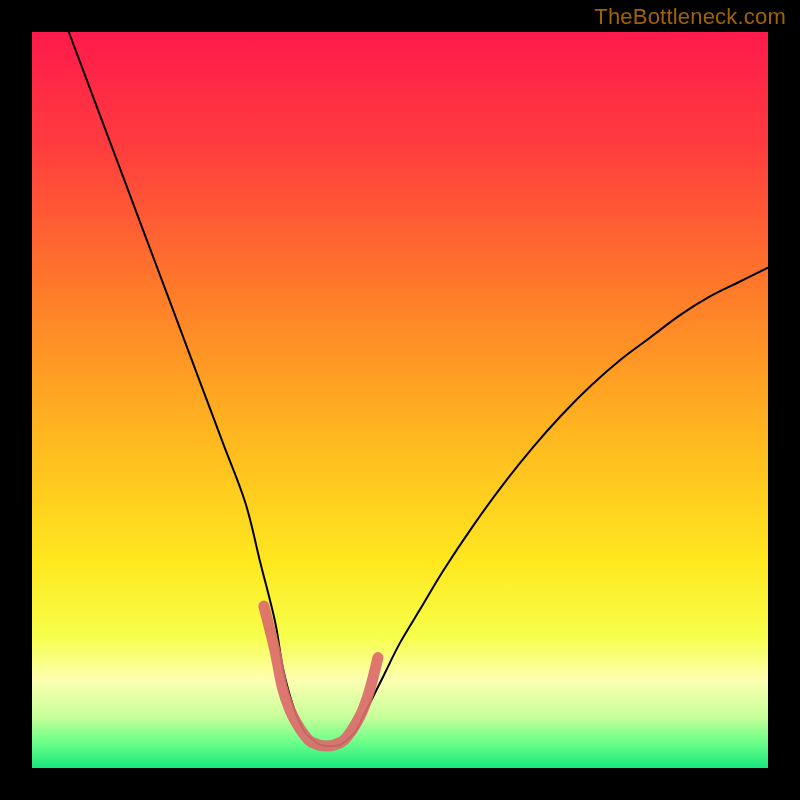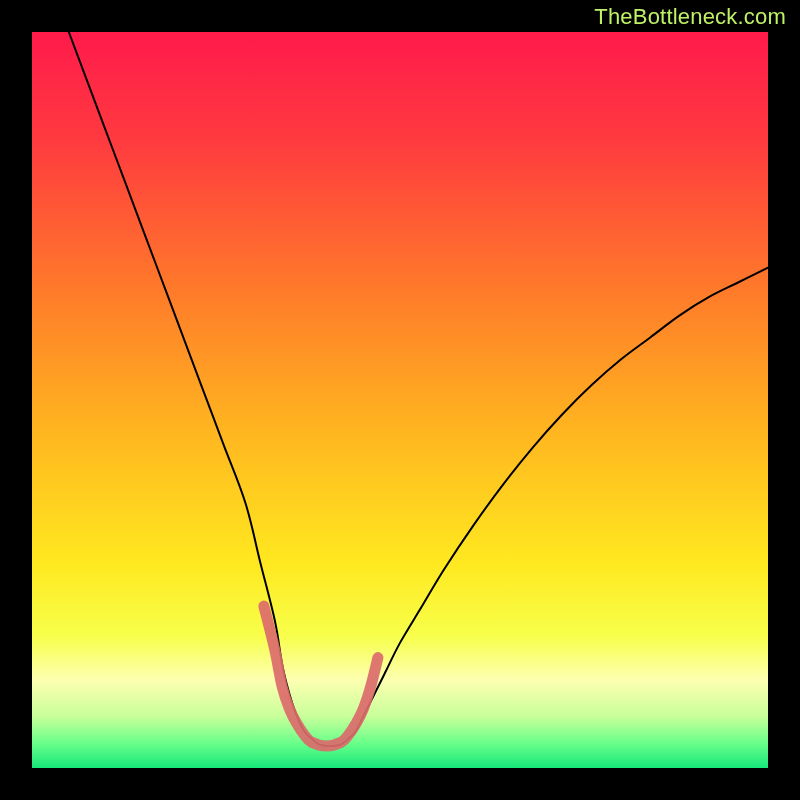--- a/index.html
+++ b/index.html
@@ -23,21 +23,21 @@
     position: absolute;
     top: 32px;
     left: 32px;
     width: 736px;
     height: 736px;
   }
   .watermark {
     position: absolute;
     top: 4px;
     right: 14px;
-    color: #bef264;
+    color: #a16207;
     font-size: 22px;
     letter-spacing: 0.2px;
     font-weight: 400;
   }
   svg { display: block; }
 </style>
 </head>
 <body>
 
 <div class="frame">

